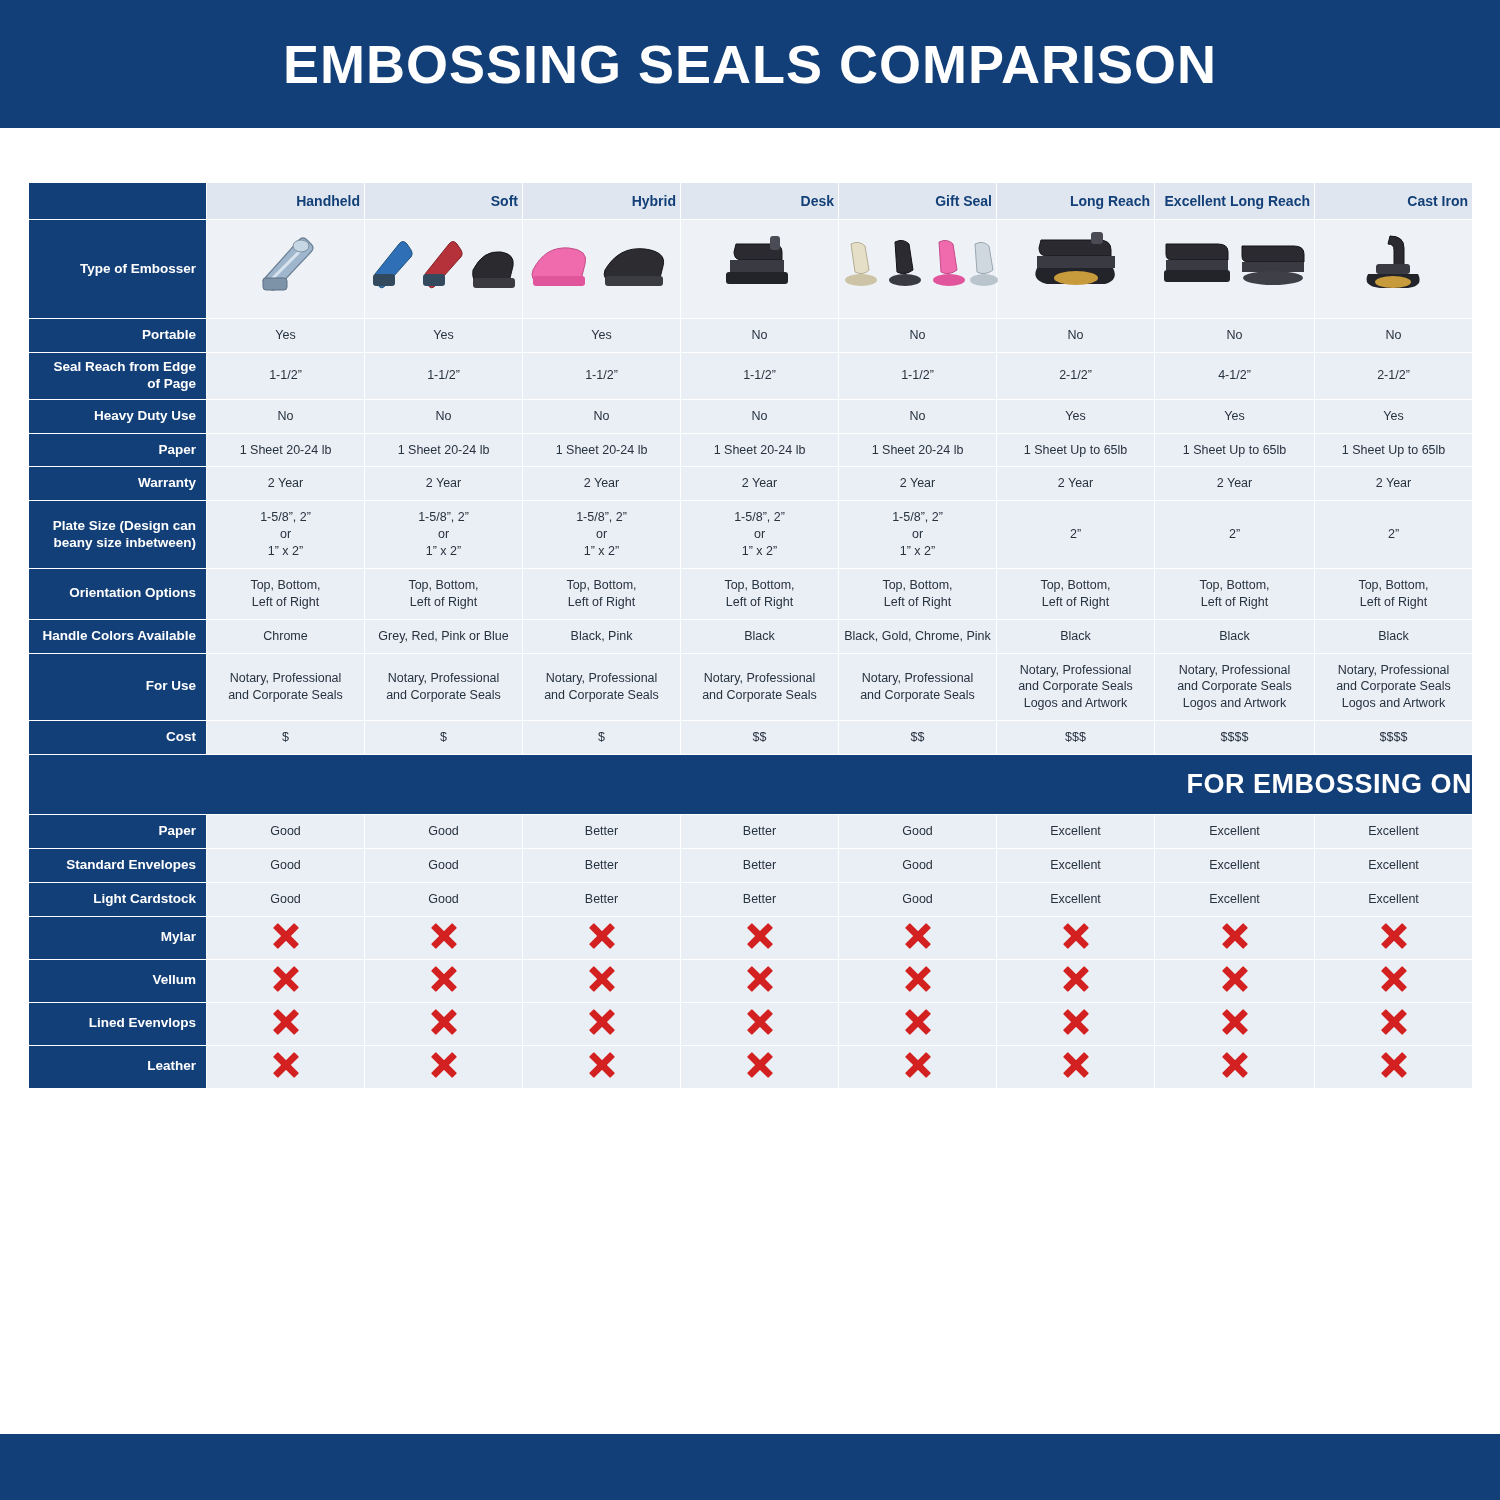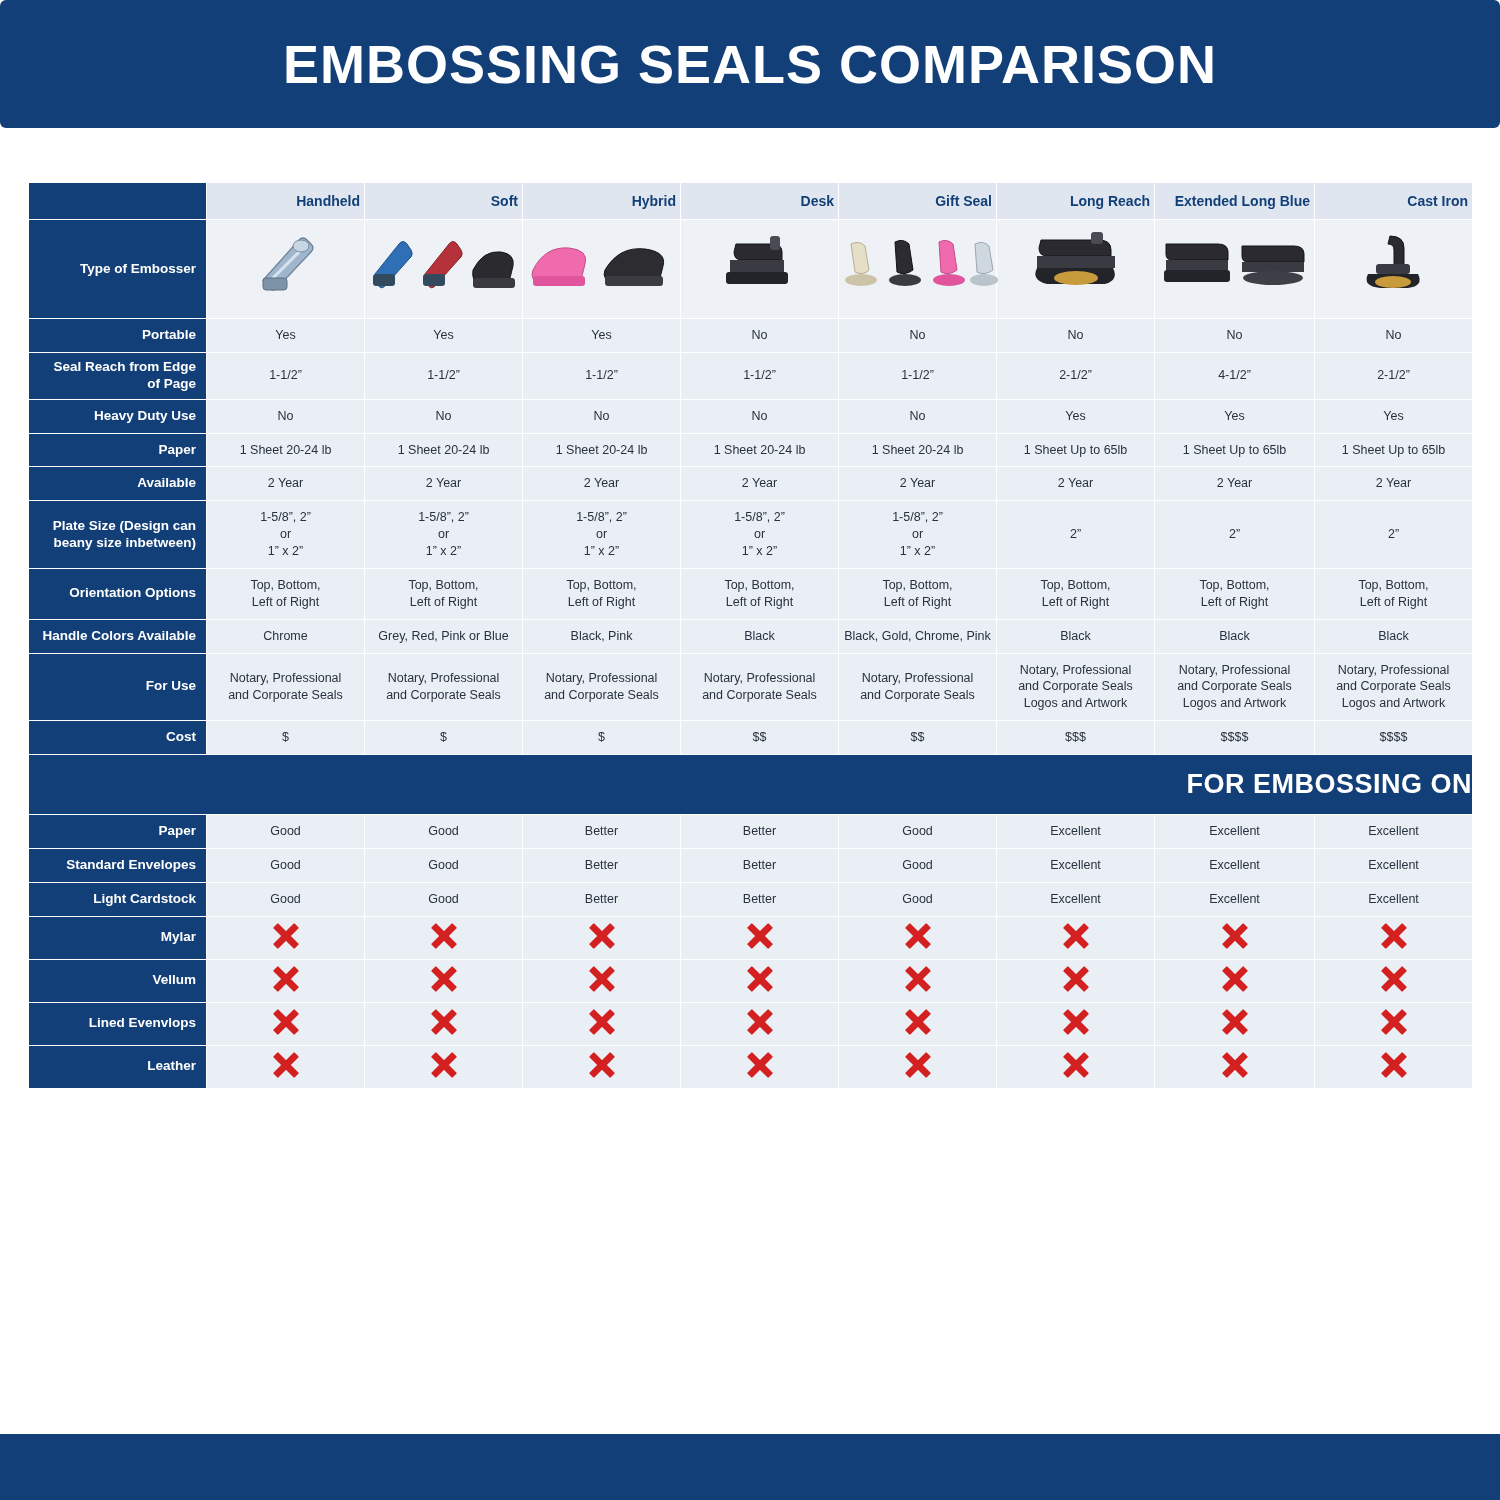--- a/index.html
+++ b/index.html
@@ -9,21 +9,21 @@
     font-family:"Liberation Sans", sans-serif;
     color:#1b2a4a;
     overflow:hidden;
   }
   .page{position:relative;width:1500px;height:1500px;background:#fff;}
 
   
   .header{
     width:1500px;height:128px;
     background:#123f77;
-    display:flex;align-items:center;justify-content:center;border-radius:6px;
+    display:flex;align-items:center;justify-content:center;
   }
   .header-title{
     color:#ffffff;
     font-size:54px;
     font-weight:bold;
     letter-spacing:1px;
     text-align:center;
     white-space:nowrap;
   }
   .header-rule{width:1500px;height:5px;background:#ffffff;}
@@ -141,21 +141,21 @@
       </colgroup>
       <tbody id="tbody">
           <tr>
             <td class="corner" rowspan="1"></td>
             <td class="colhead">Handheld</td>
             <td class="colhead">Soft</td>
             <td class="colhead">Hybrid</td>
             <td class="colhead">Desk</td>
             <td class="colhead">Gift Seal</td>
             <td class="colhead">Long Reach</td>
-            <td class="colhead">Extended Long Blue</td>
+            <td class="colhead">Excellent Long Reach</td>
             <td class="colhead">Cast Iron</td>
           </tr>
           <tr>
             <td class="rowhead">Type of Embosser</td>
             <td class="imgcell"><span class="emb"><svg width="74" height="66" viewBox="0 0 74 66">
                   <g>
                     <path d="M16 48 L50 10 Q54 6 58 10 L62 14 Q66 18 62 22 L28 58 Q24 62 20 58 L16 54 Q12 50 16 48 Z" fill="#9fb6cc" stroke="#6c8095" stroke-width="1.2"></path>
                     <path d="M20 52 L52 20" stroke="#d7e3ee" stroke-width="3"></path>
                     <rect x="14" y="48" width="24" height="12" rx="3" fill="#7d93a8" stroke="#5d7186"></rect>
                     <ellipse cx="52" cy="16" rx="8" ry="6" fill="#c6d6e3" stroke="#7b8fa2"></ellipse>
@@ -265,21 +265,21 @@
             <td class="cell">1 Sheet 20-24 lb</td>
             <td class="cell">1 Sheet 20-24 lb</td>
             <td class="cell">1 Sheet 20-24 lb</td>
             <td class="cell">1 Sheet 20-24 lb</td>
             <td class="cell">1 Sheet 20-24 lb</td>
             <td class="cell">1 Sheet Up to 65lb</td>
             <td class="cell">1 Sheet Up to 65lb</td>
             <td class="cell">1 Sheet Up to 65lb</td>
           </tr>
           <tr>
-            <td class="rowhead">Available</td>
+            <td class="rowhead">Warranty</td>
             <td class="cell">2 Year</td>
             <td class="cell">2 Year</td>
             <td class="cell">2 Year</td>
             <td class="cell">2 Year</td>
             <td class="cell">2 Year</td>
             <td class="cell">2 Year</td>
             <td class="cell">2 Year</td>
             <td class="cell">2 Year</td>
           </tr>
           <tr>

